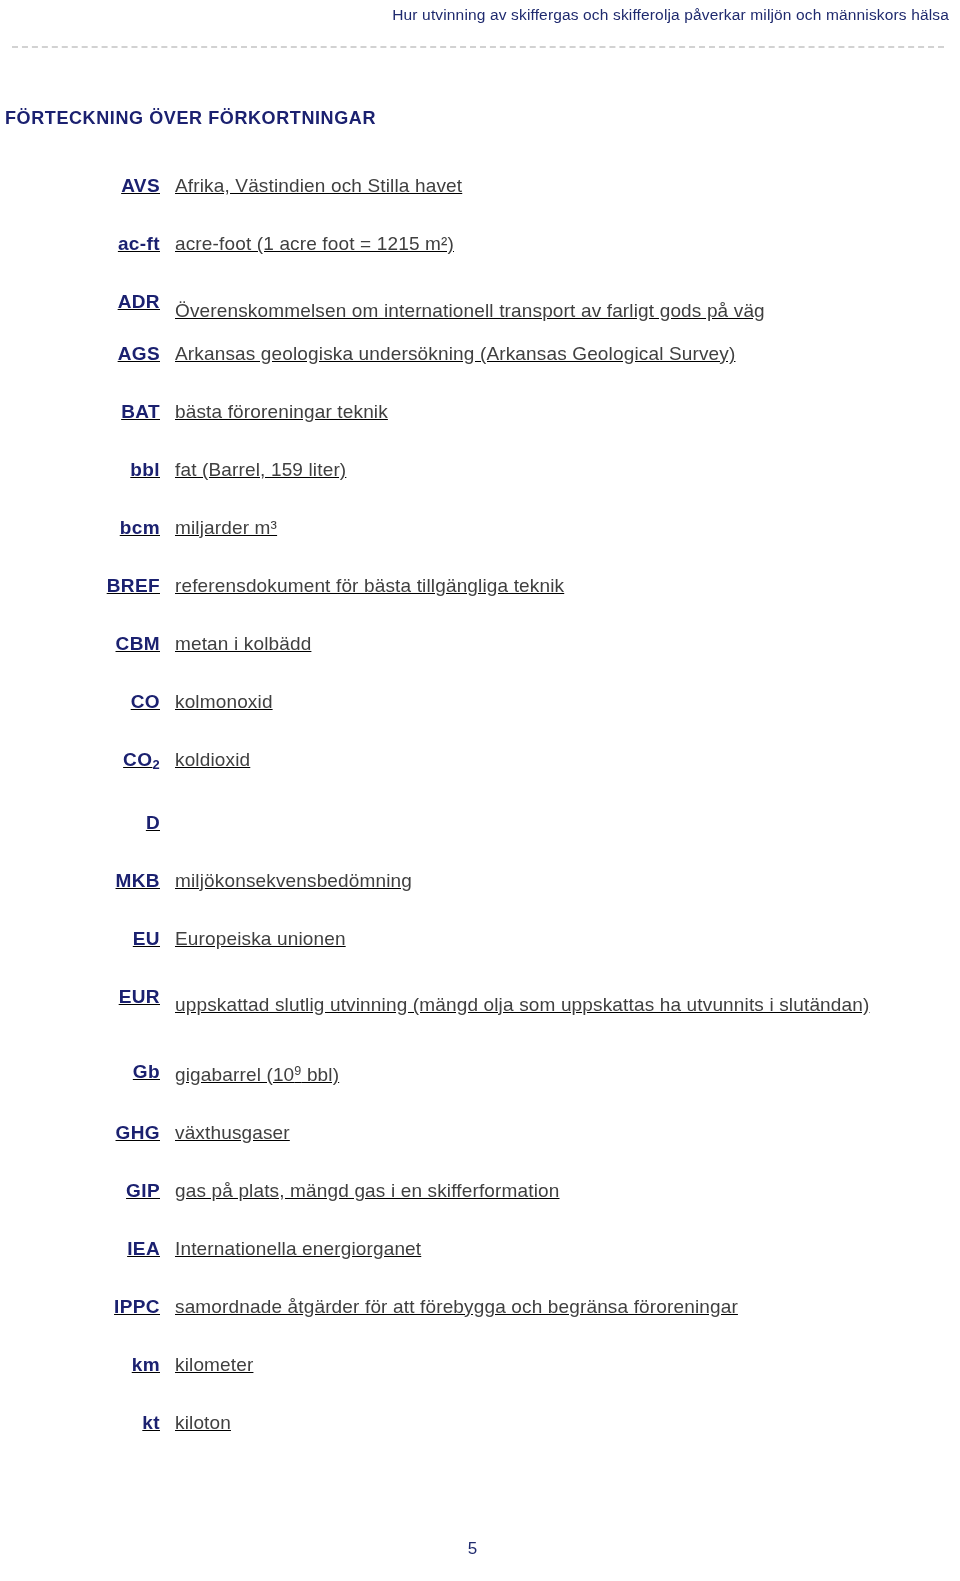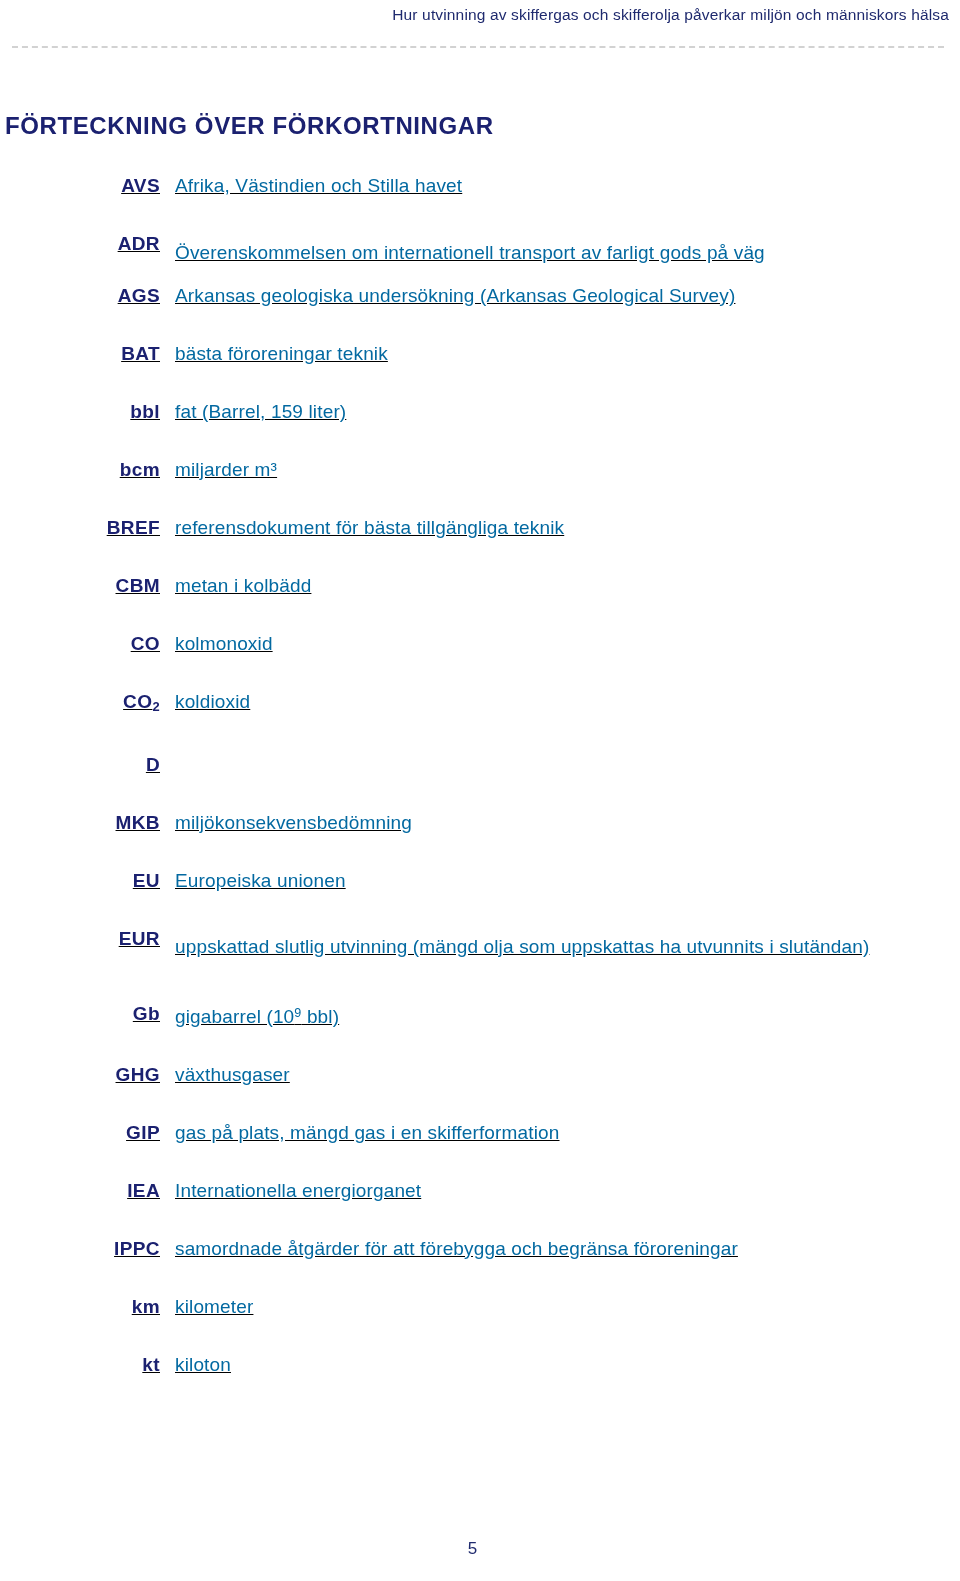--- a/index.html
+++ b/index.html
@@ -36,21 +36,21 @@
     width: 932px;
     height: 0;
     border-top: 2px dashed #d2d2d2;
   }
 
   
   .page-title {
     position: absolute;
     top: 96px;
     left: 5px;
-    font-size: 24px;
+    font-size: 18px;
     font-weight: bold;
     color: #1b2170;
     letter-spacing: 0.6px;
     white-space: nowrap;
   }
 
   
   .abbr-list {
     position: absolute;
     top: 172px;
@@ -78,21 +78,21 @@
     white-space: nowrap;
     letter-spacing: 0.4px;
   }
 
   .abbr-def {
     flex: 1 1 auto;
     margin-left: 15px;
     padding-right: 15px;
     font-size: 19px;
     line-height: 27px;
-    color: #0369a1;
+    color: #404040;
     letter-spacing: 0.15px;
   }
   .abbr-def.justify {
     text-align: justify;
     text-align-last: left;
     line-height: 46px;
   }
   .abbr-def.justify-2 {
     text-align: justify;
     text-align-last: left;
@@ -121,20 +121,24 @@
 
 <h1 class="page-title">FÖRTECKNING ÖVER FÖRKORTNINGAR</h1>
 
 <div class="abbr-list">
 
   <div class="abbr-row">
     <div class="abbr-term">AVS</div>
     <div class="abbr-def">Afrika, Västindien och Stilla havet</div>
   </div>
 
+  <div class="abbr-row">
+    <div class="abbr-term">ac-ft</div>
+    <div class="abbr-def">acre-foot (1 acre foot = 1215 m²)</div>
+  </div>
 
   <div class="abbr-row tight">
     <div class="abbr-term">ADR</div>
     <div class="abbr-def justify">Överenskommelsen om internationell transport av farligt gods på väg</div>
   </div>
 
   <div class="abbr-row">
     <div class="abbr-term">AGS</div>
     <div class="abbr-def">Arkansas geologiska undersökning (Arkansas Geological Survey)</div>
   </div>

